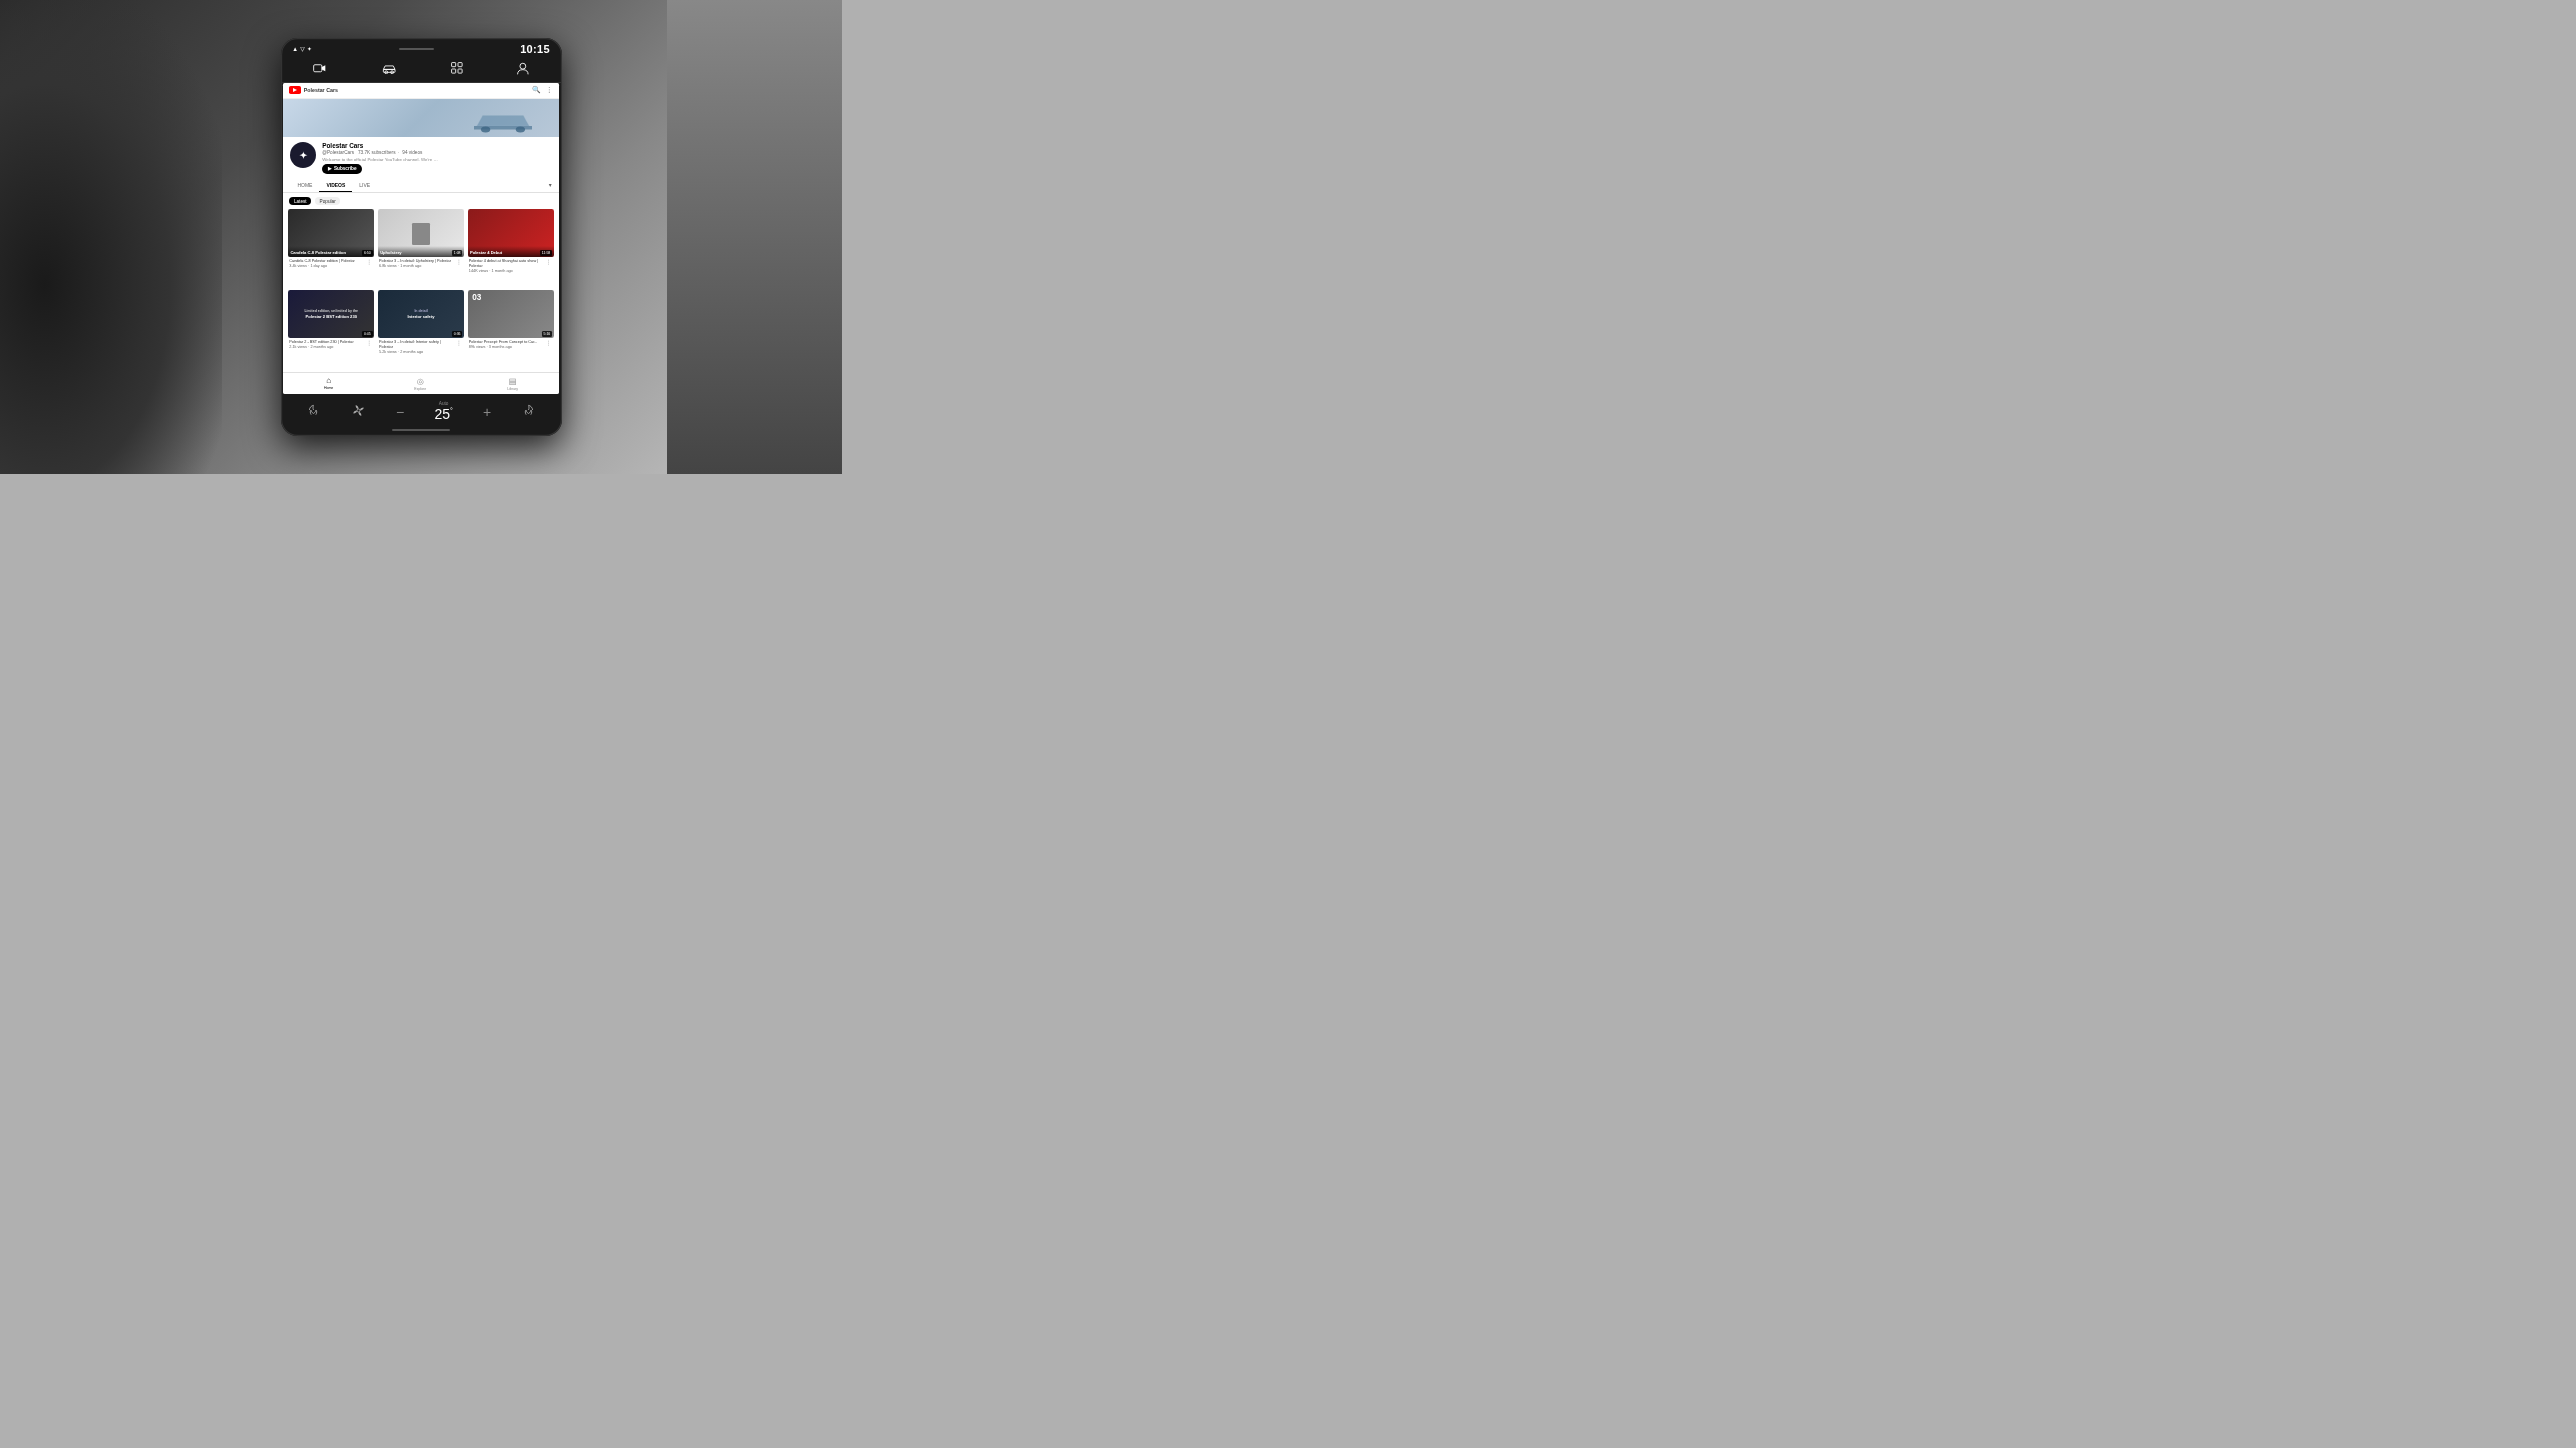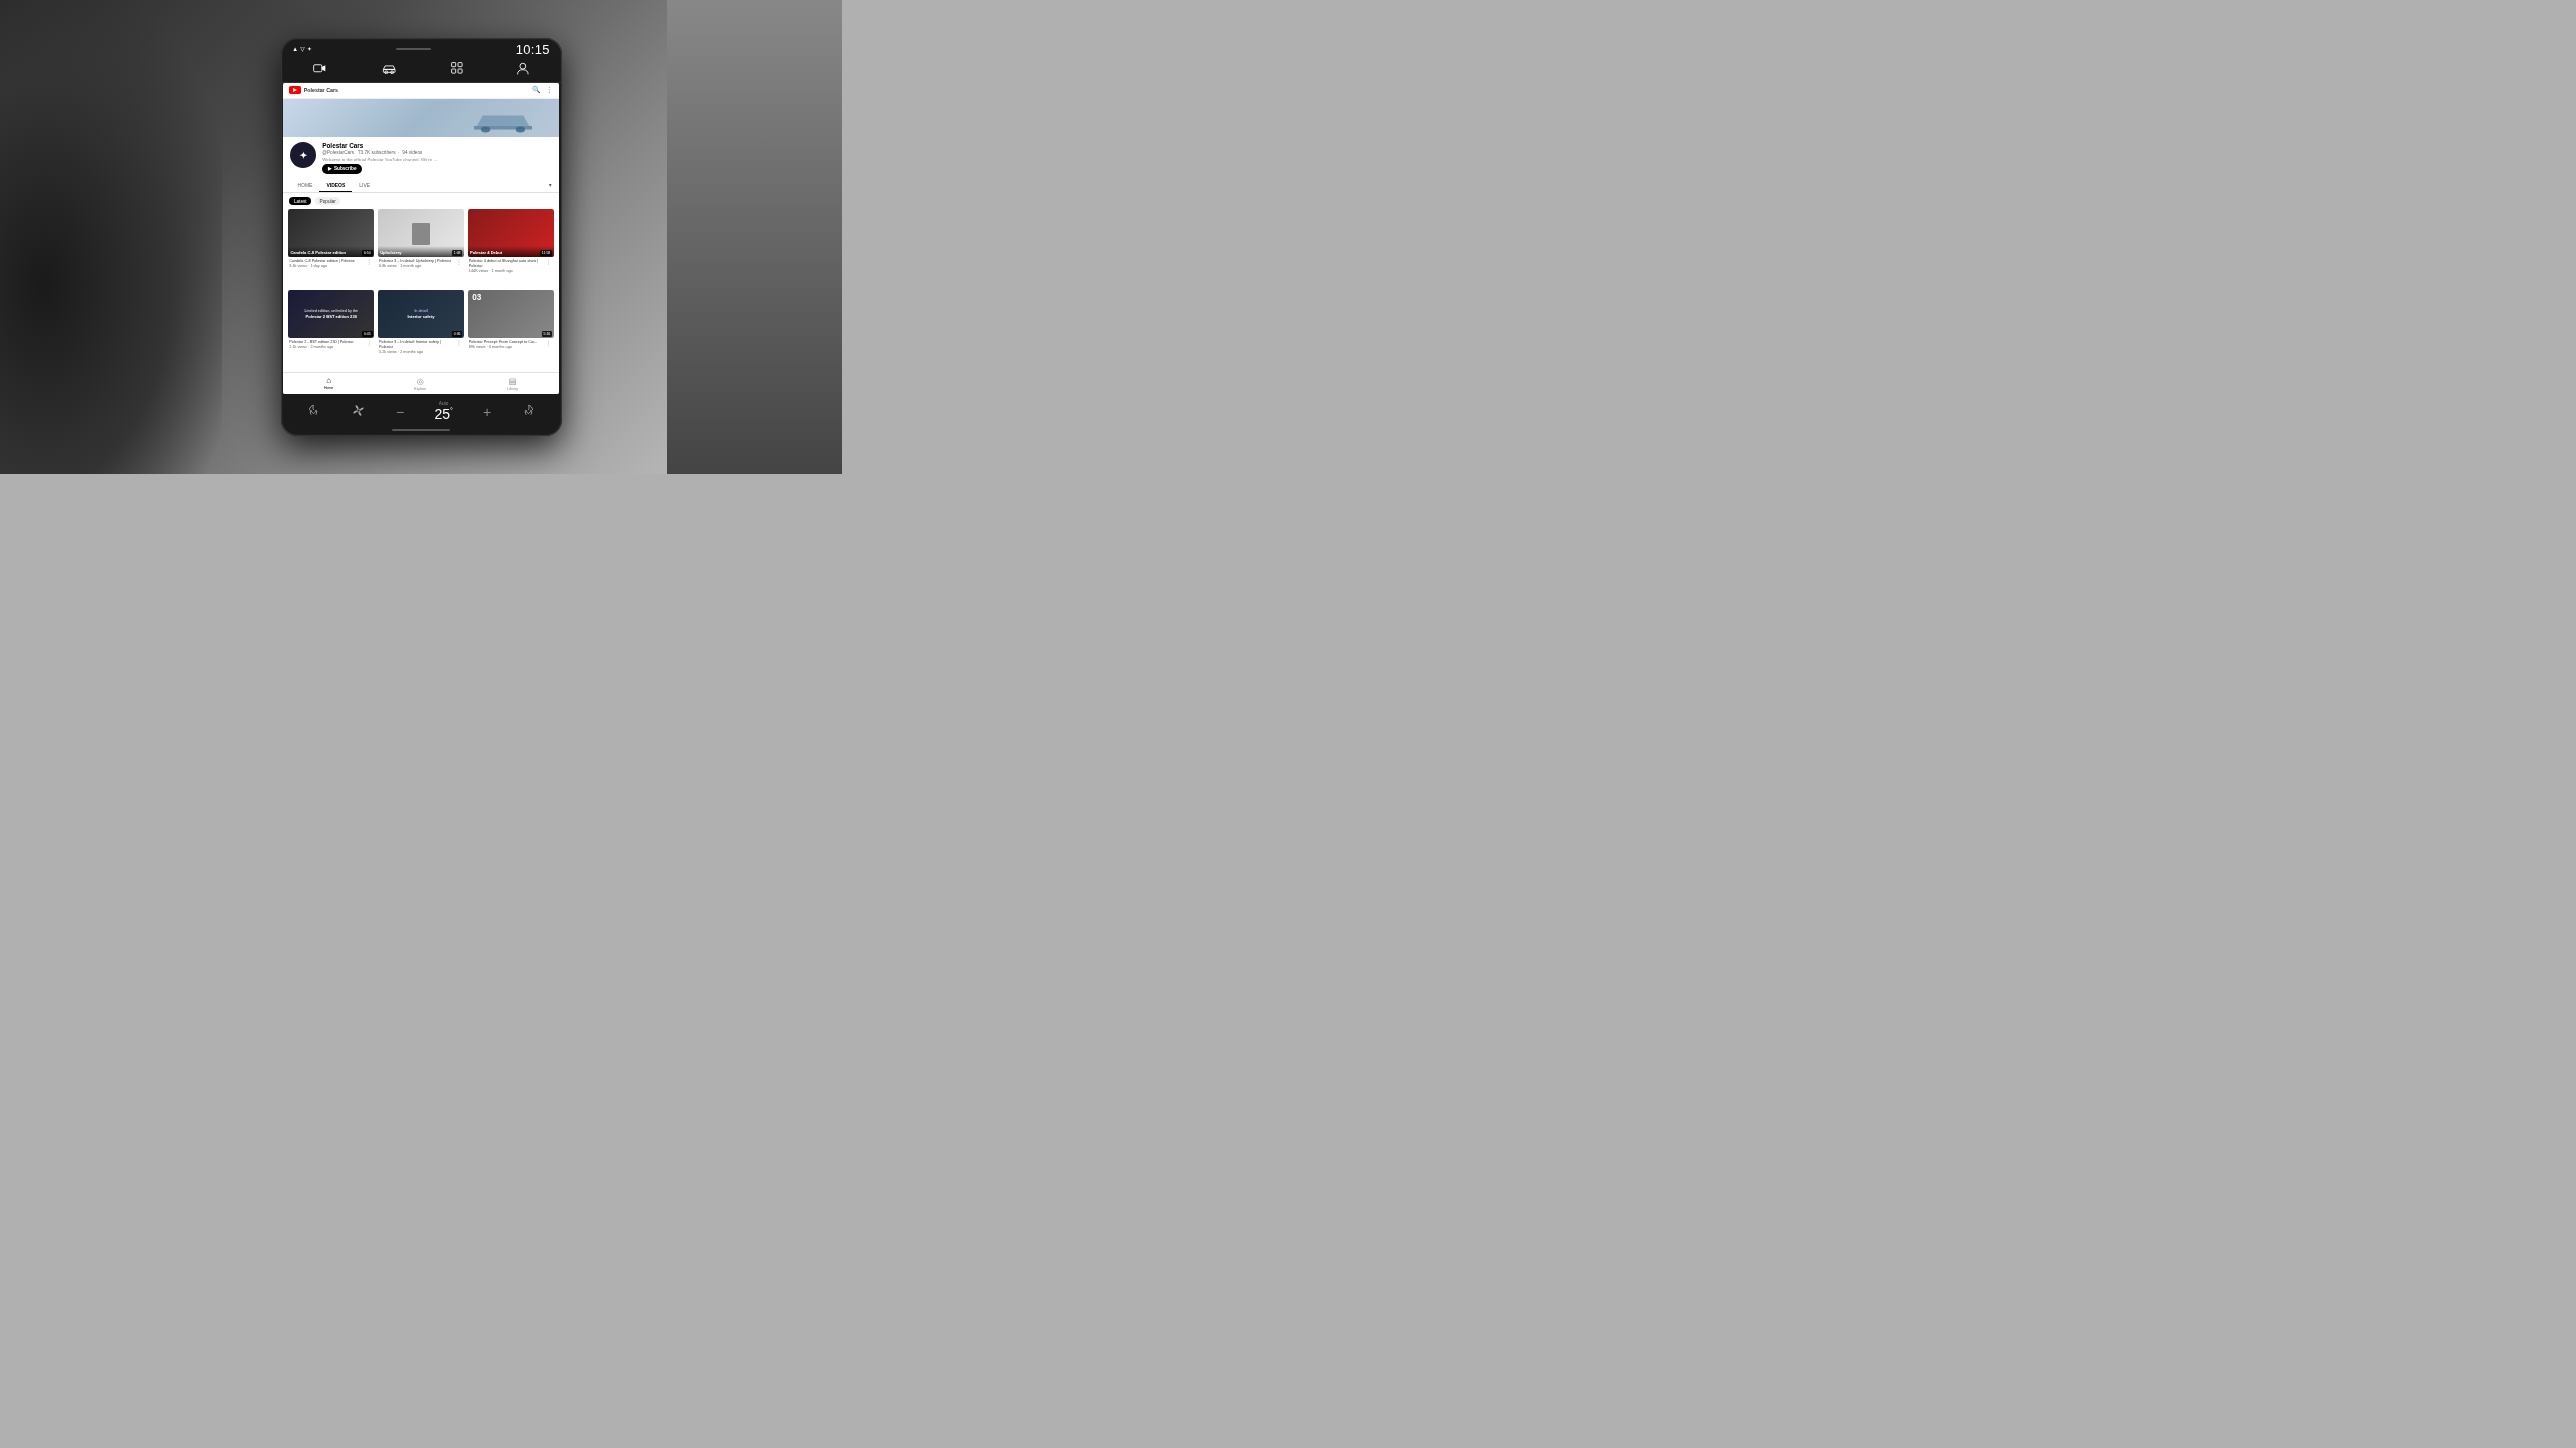--- a/index.html
+++ b/index.html
@@ -68,22 +68,22 @@
       font-size: 6.4px;
     }
 
     .status-left {
       display: flex;
       align-items: center;
       gap: 2.3px;
     }
 
     .status-right {
-      font-size: 13px;
-      font-weight: 400;
+      font-size: 11px;
+      font-weight: 700;
       letter-spacing: 0.3px;
     }
 
     .status-center {
       width: 35px;
       height: 2.3px;
       background: #555;
       border-radius: 1.2px;
     }
 

